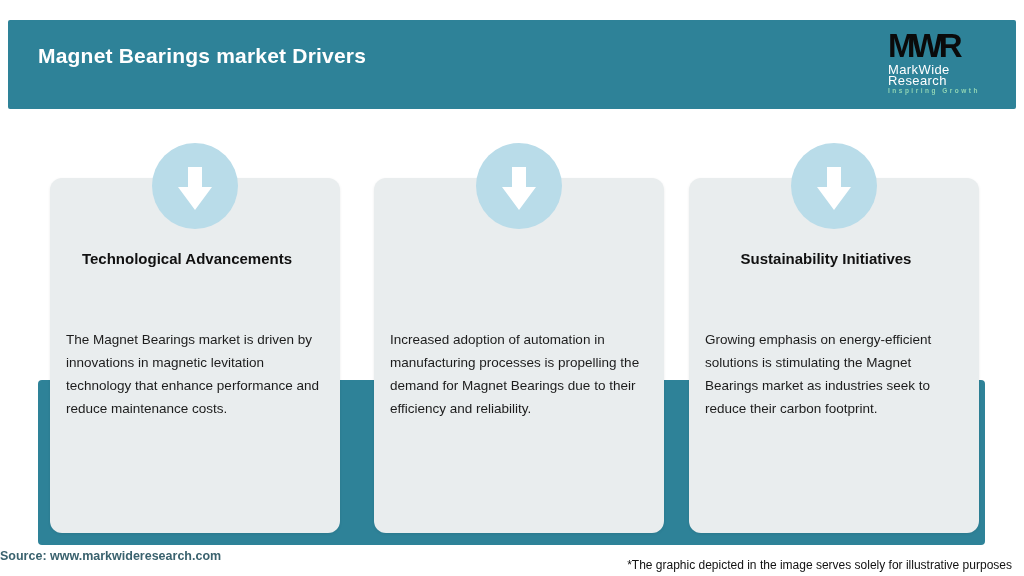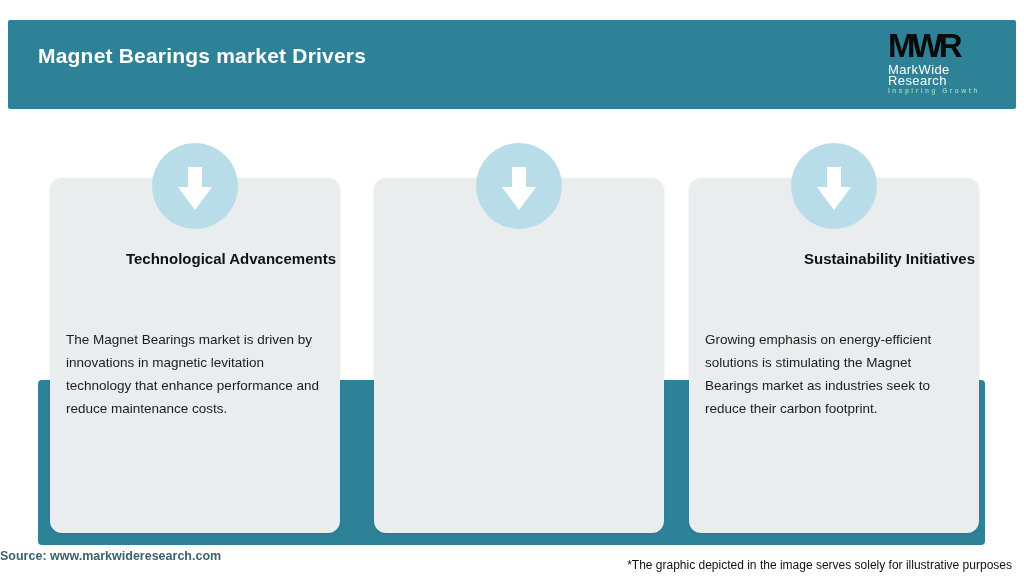--- a/index.html
+++ b/index.html
@@ -47,22 +47,22 @@
   .card.c1{left:374px}
   .card.c2{left:689px}
   .badge{
     position:absolute;top:-35px;left:50%;transform:translateX(-50%);
     width:86px;height:86px;border-radius:50%;
     background:var(--circle-blue);
     display:flex;align-items:center;justify-content:center;
   }
   .badge svg{display:block;margin-top:6px;}
   .card-title{
-    position:absolute;top:72px;left:0;right:4px;margin:0;
-    text-align:right;font-size:15px;font-weight:bold;
+    position:absolute;top:72px;left:0;right:16px;margin:0;
+    text-align:center;font-size:15px;font-weight:bold;
     color:var(--text-dark);
   }
   .card-body{
     position:absolute;top:150px;left:16px;right:14px;margin:0;
     font-size:13.5px;line-height:23px;color:#1c1c1c;text-align:left;
   }
   
   .source{
     position:absolute;left:0;right:0;top:549px;text-align:left;
     font-size:12.5px;font-weight:bold;color:var(--source-color);
@@ -95,20 +95,21 @@
   <h3 class="card-title">Technological Advancements</h3>
   <p class="card-body">The Magnet Bearings market is driven by innovations in magnetic levitation technology that enhance performance and reduce maintenance costs.</p>
 </div>
 
 <div class="card c1">
   <div class="badge">
     <svg width="40" height="46" viewBox="0 0 40 46">
       <path d="M13 1 H27 V21 H37 L20 44 L3 21 H13 Z" fill="#ffffff"></path>
     </svg>
   </div>
+  <p class="card-body">Increased adoption of automation in manufacturing processes is propelling the demand for Magnet Bearings due to their efficiency and reliability.</p>
 </div>
 
 <div class="card c2">
   <div class="badge">
     <svg width="40" height="46" viewBox="0 0 40 46">
       <path d="M13 1 H27 V21 H37 L20 44 L3 21 H13 Z" fill="#ffffff"></path>
     </svg>
   </div>
   <h3 class="card-title">Sustainability Initiatives</h3>
   <p class="card-body">Growing emphasis on energy-efficient solutions is stimulating the Magnet Bearings market as industries seek to reduce their carbon footprint.</p>

